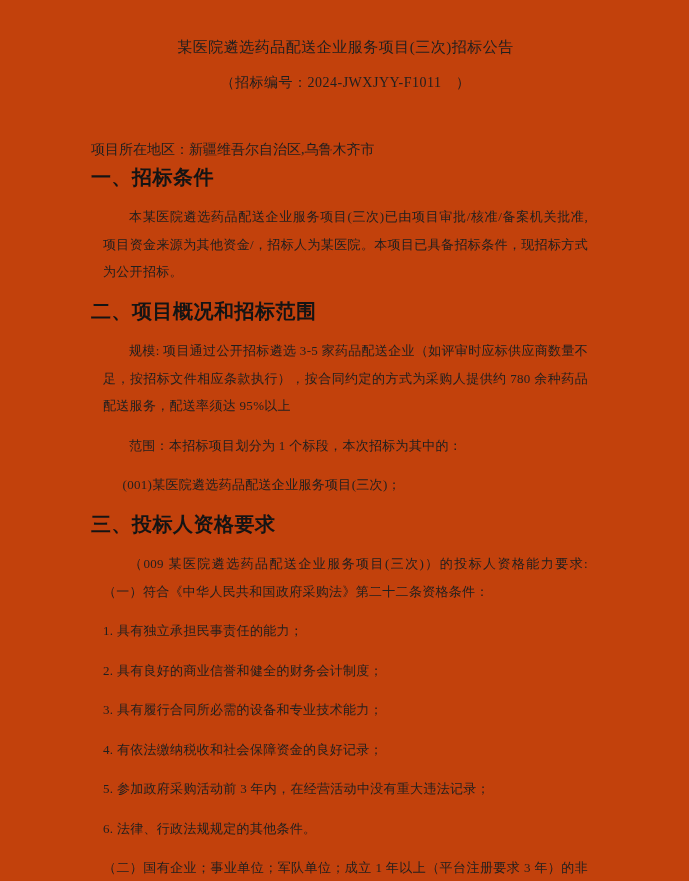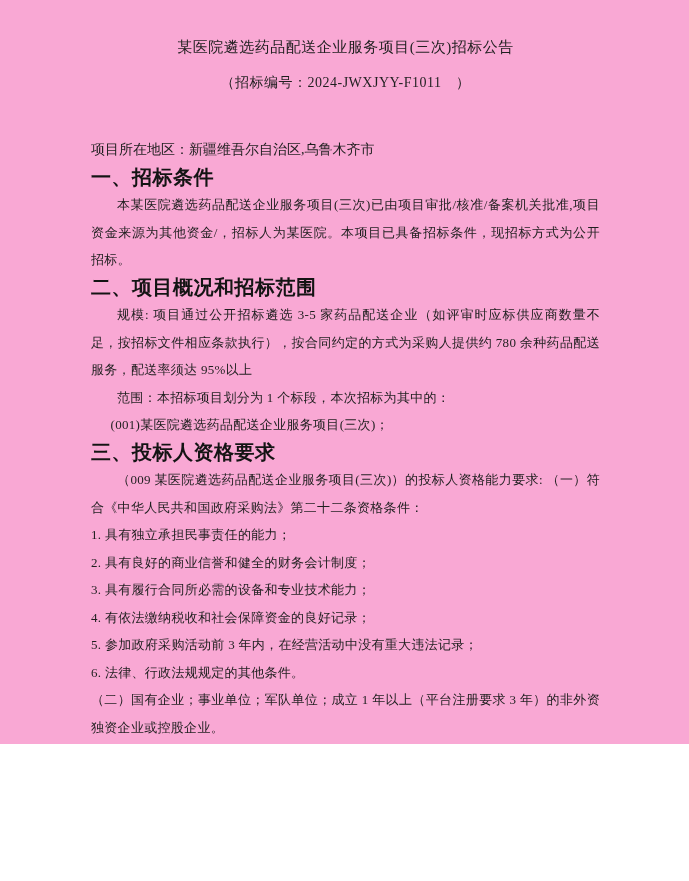--- a/index.html
+++ b/index.html
@@ -7,23 +7,23 @@
     width: 689px;
     height: 881px;
     background: #ffffff;
     color: #1f1f1f;
     font-family: "Liberation Serif", "DejaVu Serif", serif;
     overflow: hidden;
   }
   .page {
     box-sizing: border-box;
     width: 689px;
-    height: 744px;
+    height: 881px;
     padding: 38px 89px 0 91px;
-    background: #f9a8d4;
+    background: #c2410c;
   }
   .doc-title {
     font-size: 15px;
     line-height: 19px;
     text-align: center;
     letter-spacing: 0.5px;
     margin: 0 0 16px 0;
     font-weight: normal;
   }
   .doc-subtitle {
@@ -43,21 +43,21 @@
     line-height: 27.5px;
     margin: 0;
     font-weight: bold;
     font-family: "Liberation Sans", "DejaVu Sans", sans-serif;
     color: #141414;
     letter-spacing: 0.5px;
   }
   p.body {
     font-size: 13px;
     line-height: 27.5px;
-    margin: 0;
+    margin: 12px;
     text-align: justify;
     letter-spacing: 0.3px;
   }
   p.indent { text-indent: 2em; }
   p.indent-sm { text-indent: 1.5em; }
 </style>
 </head>
 <body>
 
 <div class="page">

